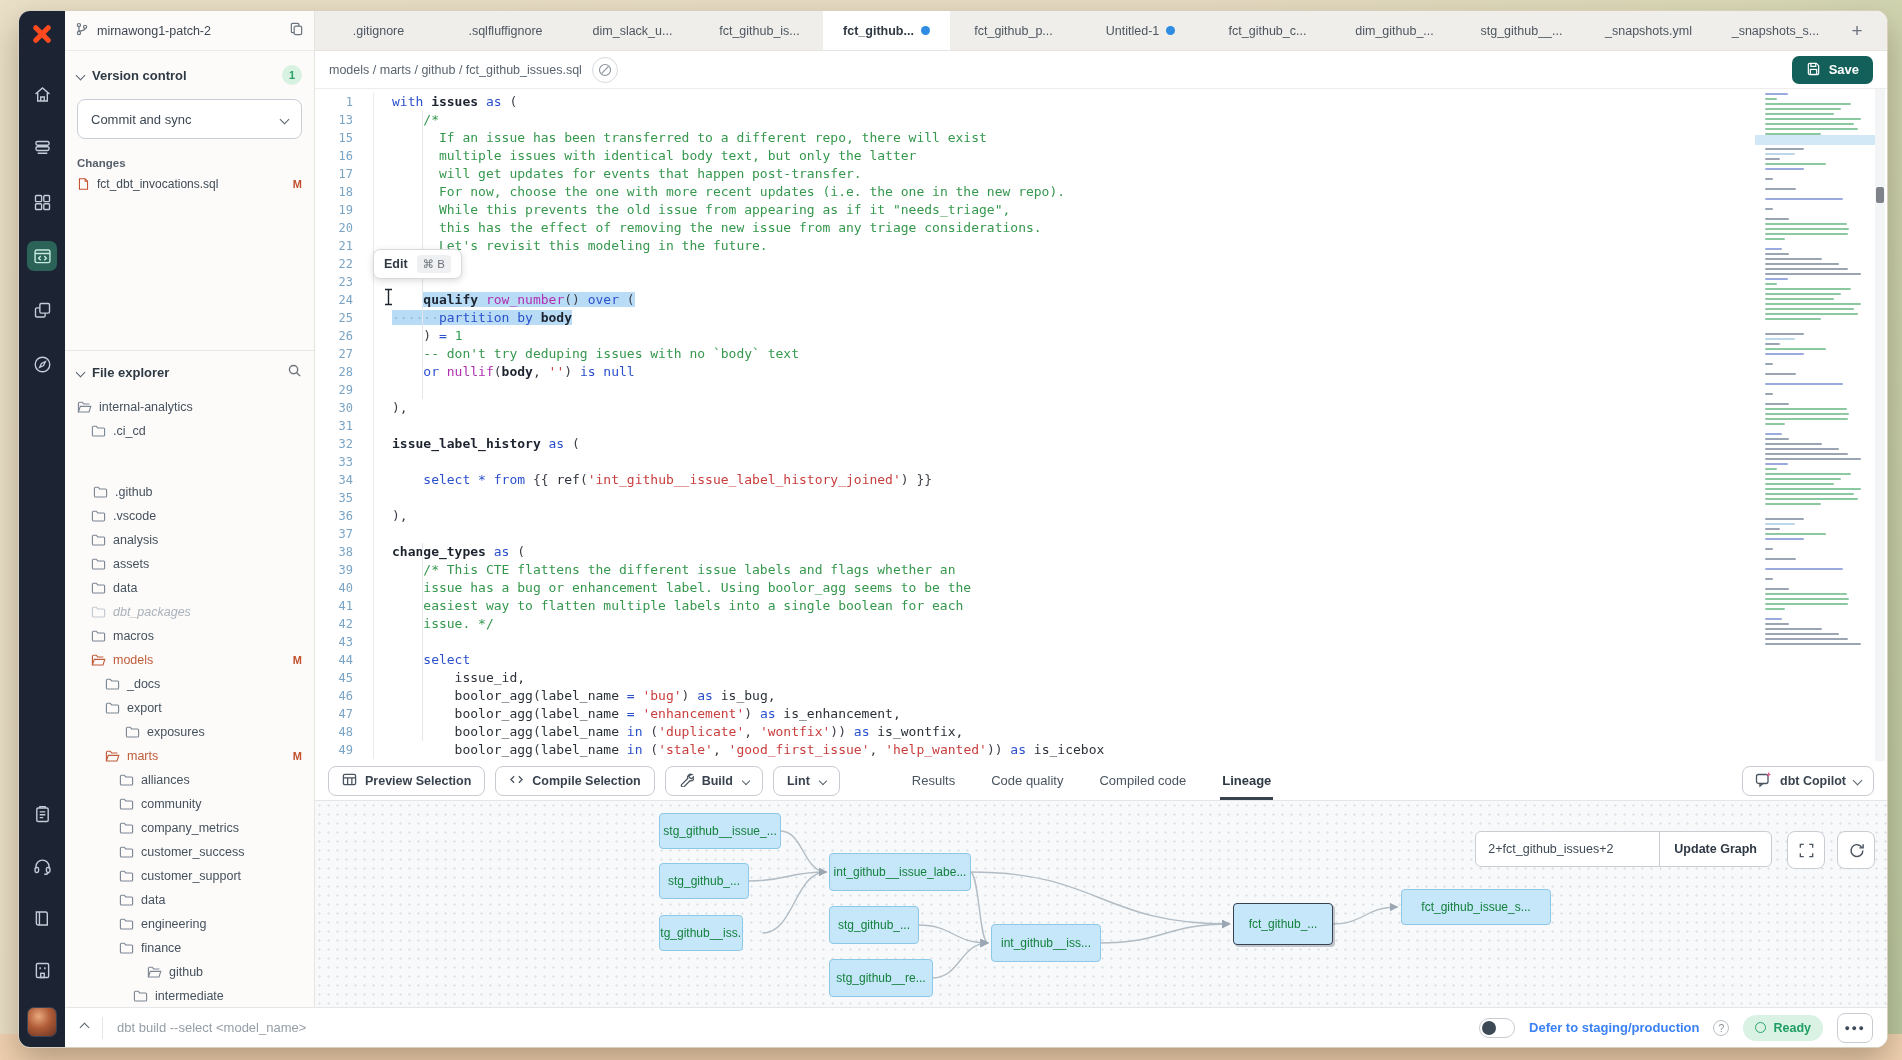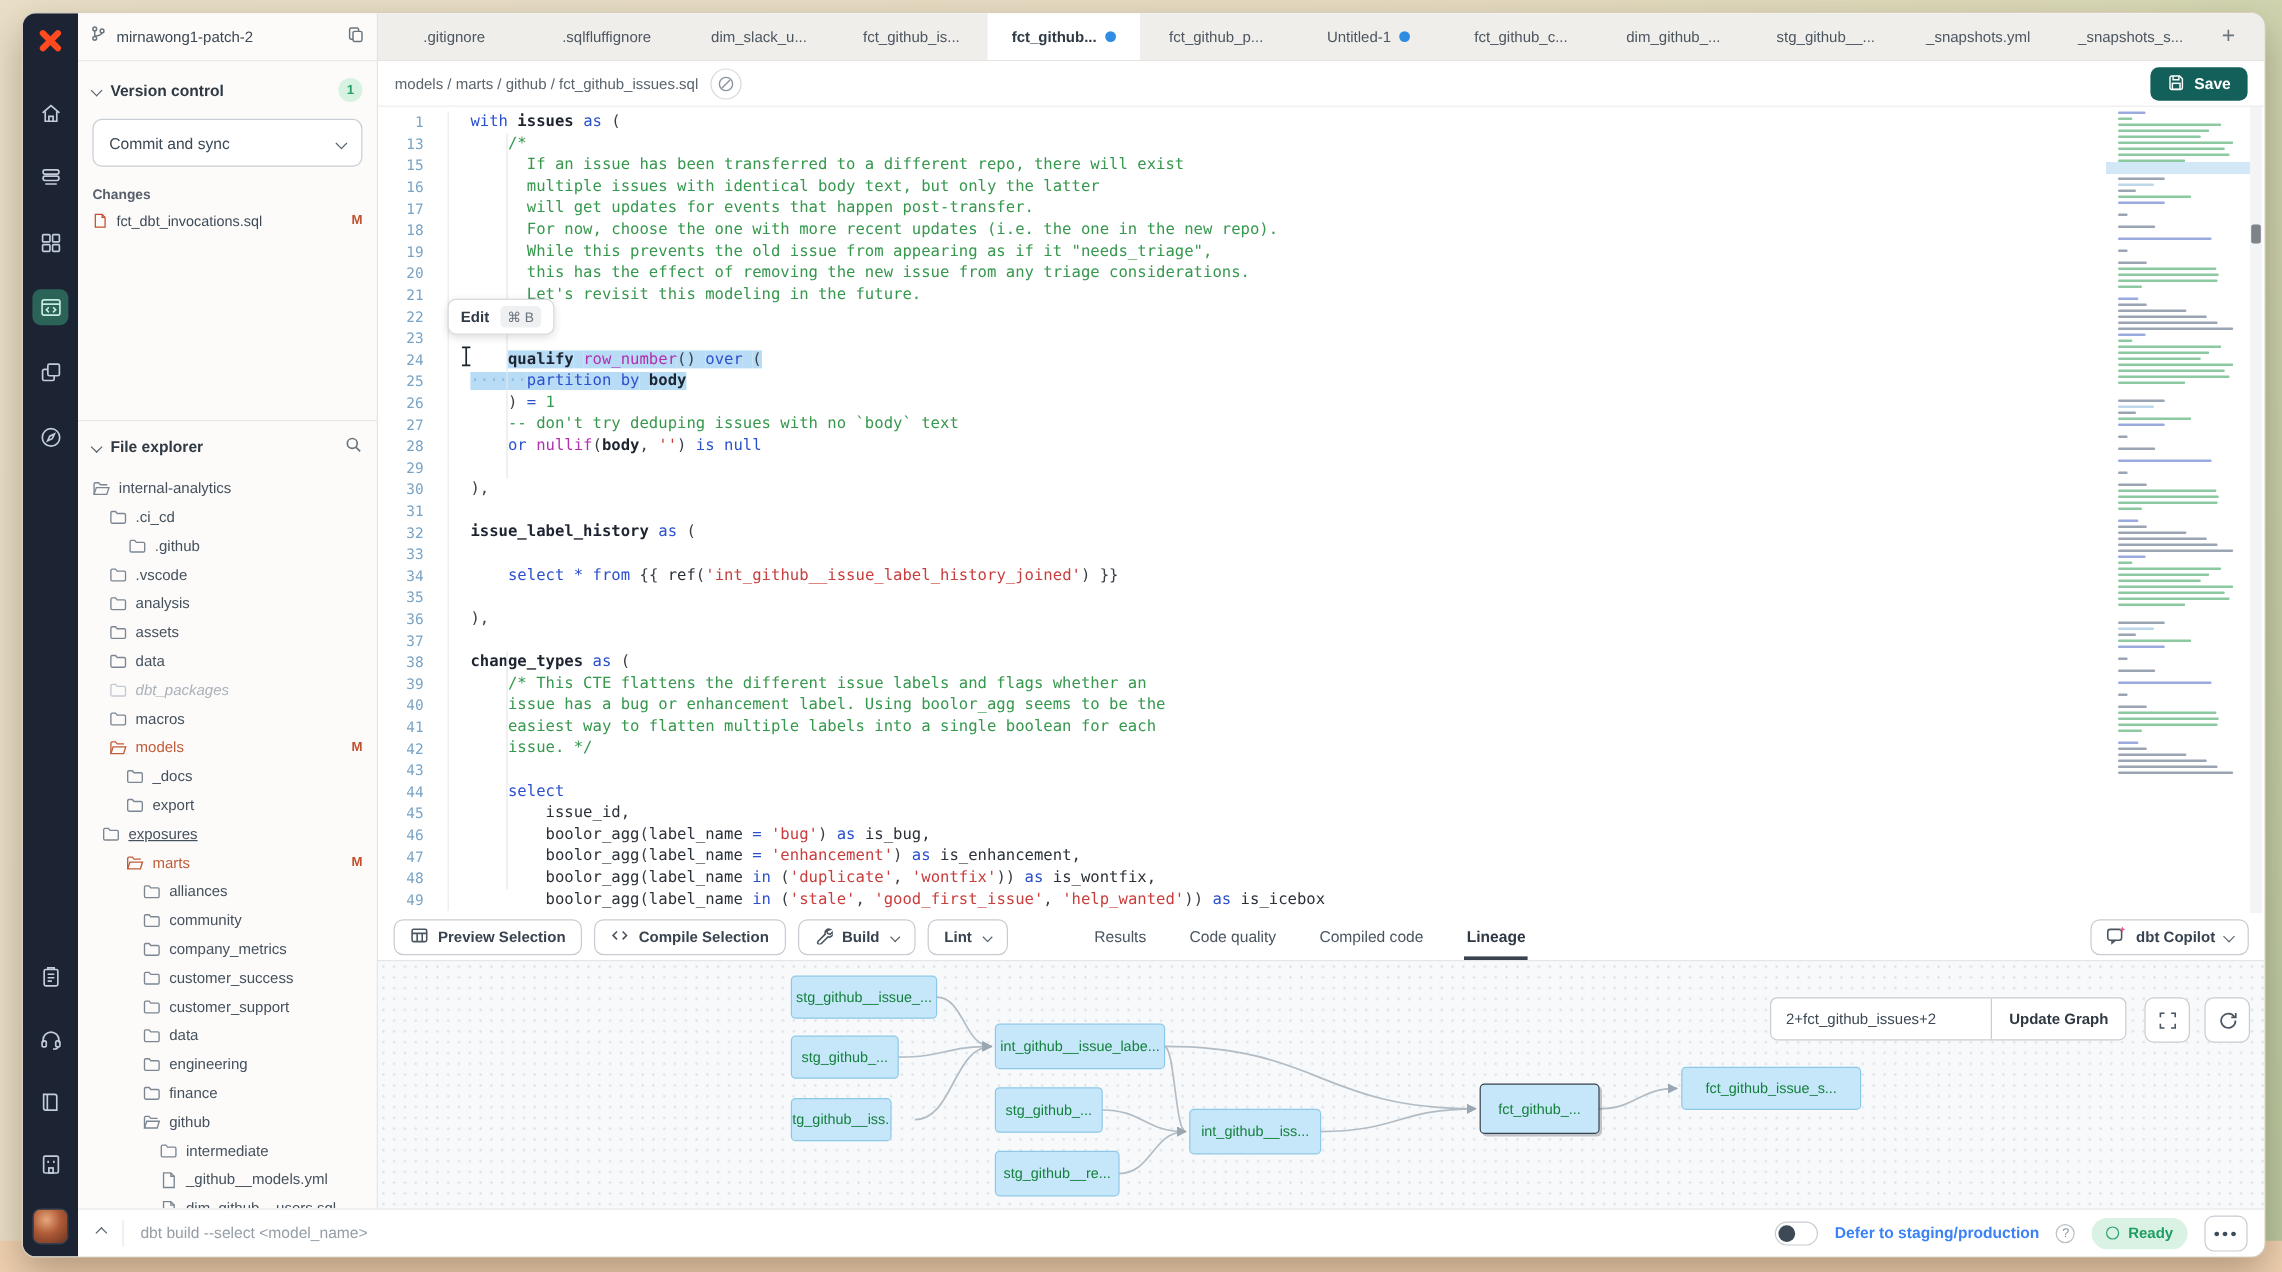--- a/index.html
+++ b/index.html
@@ -267,21 +267,21 @@
             <span>internal-analytics</span>
           </div>
           <div class="trow" style="padding-left: 26px;">
             <span class="ticon">
               <svg width="15" height="15" viewBox="0 0 16 16" fill="none" stroke="currentColor" stroke-width="1.2">
                 <path d="M1.5 3.6c0-.7.5-1.2 1.2-1.2h2.9l1.5 1.8h6.2c.7 0 1.2.5 1.2 1.2v6.2c0 .7-.5 1.2-1.2 1.2H2.7c-.7 0-1.2-.5-1.2-1.2z"></path>
               </svg>
             </span>
             <span>.ci_cd</span>
           </div>
-          <div class="trow" style="padding-left: 42px;">
+          <div class="trow" style="padding-left: 28px; margin-top: 37px;">
             <span class="ticon">
               <svg width="15" height="15" viewBox="0 0 16 16" fill="none" stroke="currentColor" stroke-width="1.2">
                 <path d="M1.5 3.6c0-.7.5-1.2 1.2-1.2h2.9l1.5 1.8h6.2c.7 0 1.2.5 1.2 1.2v6.2c0 .7-.5 1.2-1.2 1.2H2.7c-.7 0-1.2-.5-1.2-1.2z"></path>
               </svg>
             </span>
             <span>.github</span>
           </div>
           <div class="trow" style="padding-left: 26px;">
             <span class="ticon">
               <svg width="15" height="15" viewBox="0 0 16 16" fill="none" stroke="currentColor" stroke-width="1.2">
@@ -349,21 +349,21 @@
             <span>_docs</span>
           </div>
           <div class="trow" style="padding-left: 40px;">
             <span class="ticon">
               <svg width="15" height="15" viewBox="0 0 16 16" fill="none" stroke="currentColor" stroke-width="1.2">
                 <path d="M1.5 3.6c0-.7.5-1.2 1.2-1.2h2.9l1.5 1.8h6.2c.7 0 1.2.5 1.2 1.2v6.2c0 .7-.5 1.2-1.2 1.2H2.7c-.7 0-1.2-.5-1.2-1.2z"></path>
               </svg>
             </span>
             <span>export</span>
           </div>
-          <div class="trow" style="padding-left: 20px; text-decoration: underline;">
+          <div class="trow" style="padding-left: 60px;">
             <span class="ticon">
               <svg width="15" height="15" viewBox="0 0 16 16" fill="none" stroke="currentColor" stroke-width="1.2">
                 <path d="M1.5 3.6c0-.7.5-1.2 1.2-1.2h2.9l1.5 1.8h6.2c.7 0 1.2.5 1.2 1.2v6.2c0 .7-.5 1.2-1.2 1.2H2.7c-.7 0-1.2-.5-1.2-1.2z"></path>
               </svg>
             </span>
             <span>exposures</span>
           </div>
           <div class="trow modified" style="padding-left: 40px;">
             <span class="ticon">
               <svg width="15" height="15" viewBox="0 0 16 16" fill="none" stroke="currentColor" stroke-width="1.2">
@@ -431,21 +431,21 @@
             <span>engineering</span>
           </div>
           <div class="trow" style="padding-left: 54px;">
             <span class="ticon">
               <svg width="15" height="15" viewBox="0 0 16 16" fill="none" stroke="currentColor" stroke-width="1.2">
                 <path d="M1.5 3.6c0-.7.5-1.2 1.2-1.2h2.9l1.5 1.8h6.2c.7 0 1.2.5 1.2 1.2v6.2c0 .7-.5 1.2-1.2 1.2H2.7c-.7 0-1.2-.5-1.2-1.2z"></path>
               </svg>
             </span>
             <span>finance</span>
           </div>
-          <div class="trow" style="padding-left: 54px;">
+          <div class="trow" style="padding-left: 82px;">
             <span class="ticon">
               <svg width="15" height="15" viewBox="0 0 16 16" fill="none" stroke="currentColor" stroke-width="1.2">
                 <path d="M1.5 12.8V3.6c0-.7.5-1.2 1.2-1.2h2.9l1.5 1.8h6.1"></path>
                 <path d="M1.5 12.8l2-6h11.2l-1.9 6z"></path>
               </svg>
             </span>
             <span>github</span>
           </div>
           <div class="trow" style="padding-left: 68px;">
             <span class="ticon">

